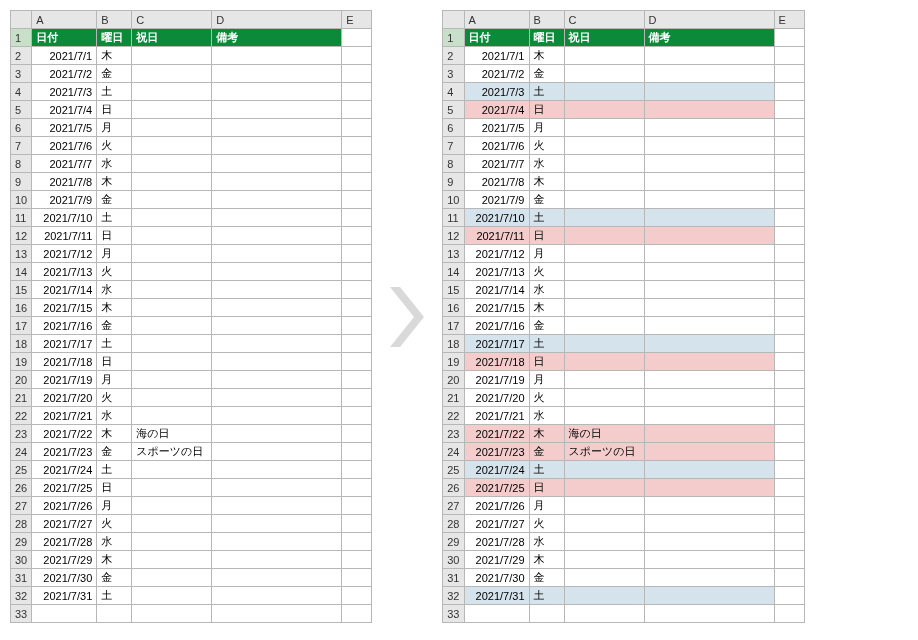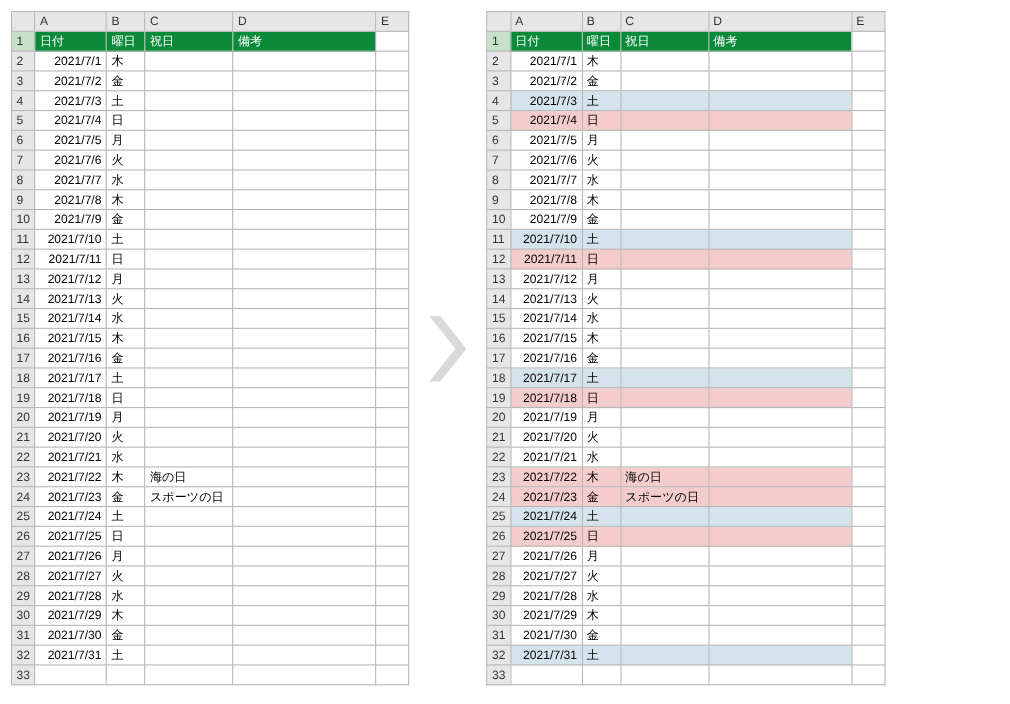--- a/index.html
+++ b/index.html
@@ -44,21 +44,21 @@
   .rowhead.sel {
     background: #c8e0c8;
   }
   .corner {
     background: #e6e6e6;
     width: 20px;
   }
   .greenhdr td {
     background: #0b8a3a;
     color: #fff;
-    font-weight: normal;
+    font-weight: bold;
   }
   .colA { width: 65px; text-align: right; }
   .colB { width: 35px; text-align: left; padding-left:4px;}
   .colC { width: 80px; }
   .colD { width: 130px; }
   .colE { width: 30px; border-right: none;}
   .bg-sat td.cellfill { background: #d5e3ed; }
   .bg-sun td.cellfill { background: #f4cccc; }
   .arrow svg { display:block; }
   .sheet td.colA { text-align:right;}

